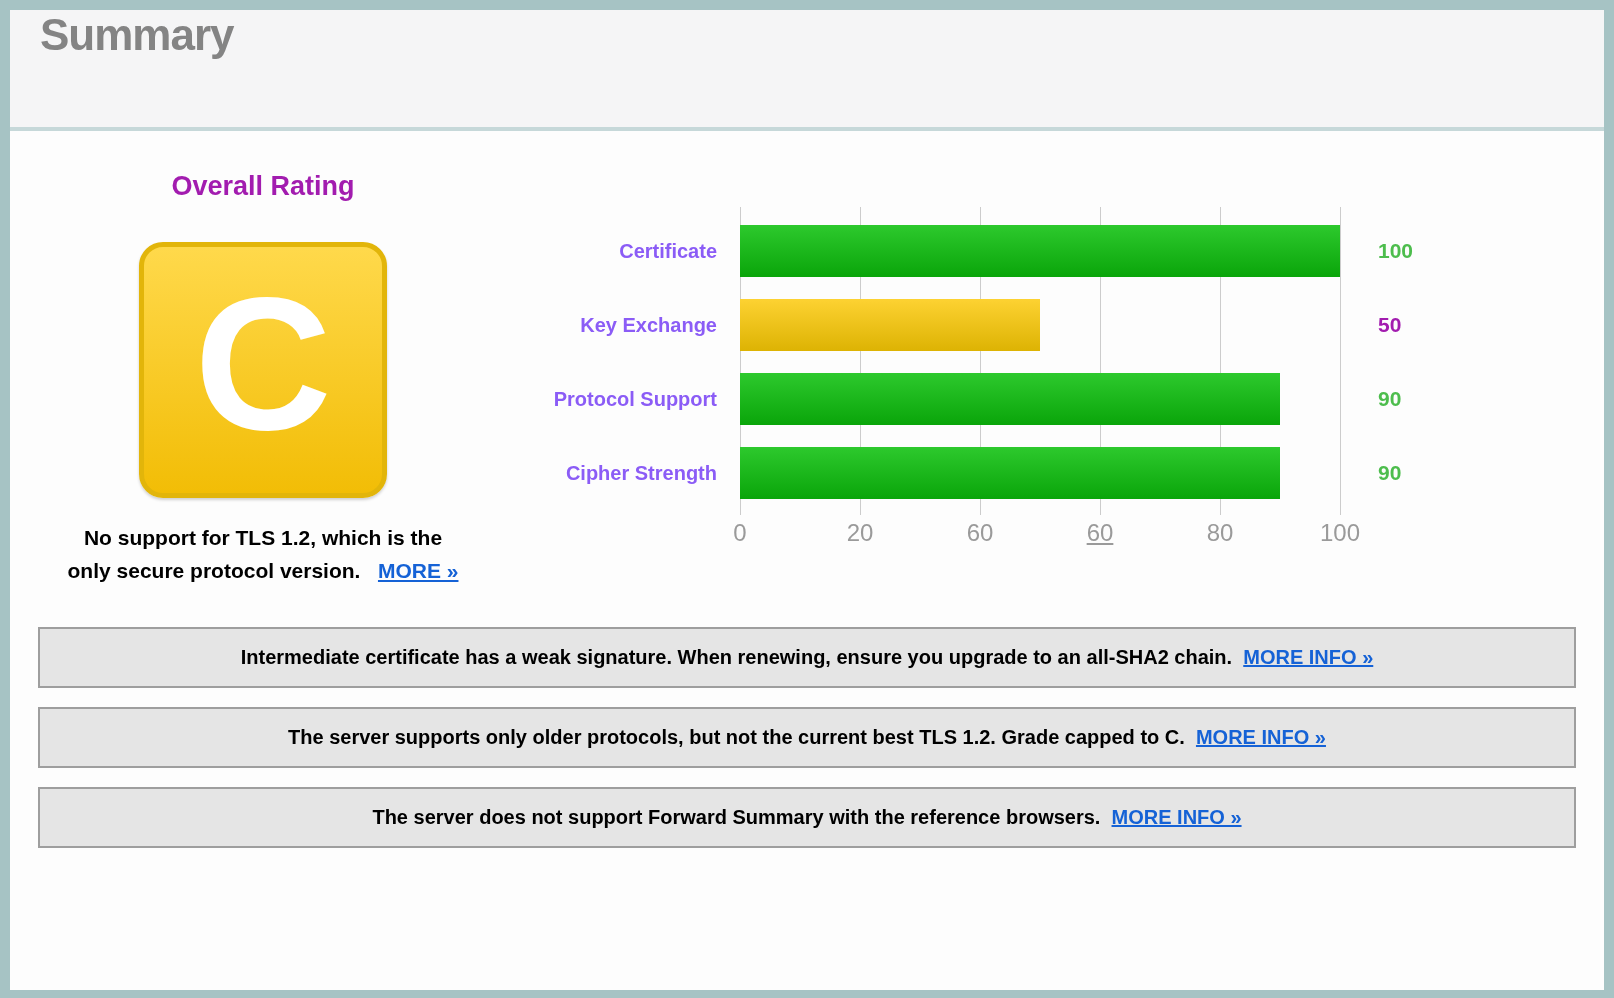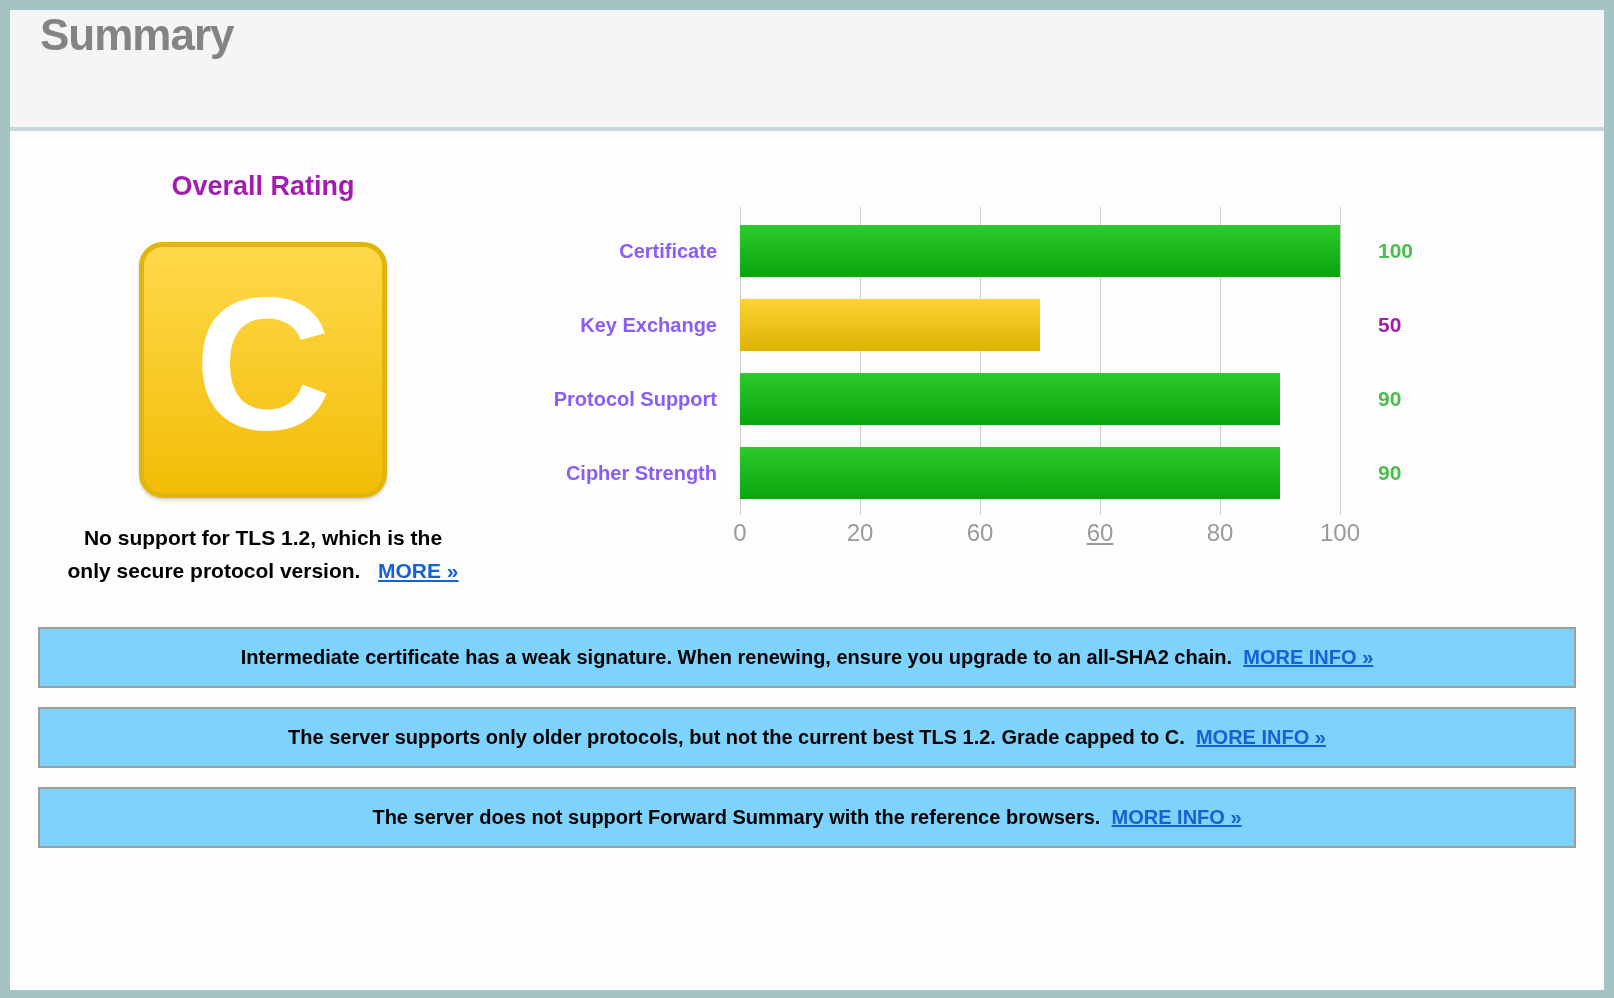--- a/index.html
+++ b/index.html
@@ -52,21 +52,21 @@
   .values-col { padding-top:18px; padding-left:38px; }
   .values-col .val { height:52px; line-height:52px; margin-bottom:22px; font-size:21px; font-weight:bold; }
 
   
   .messages { margin-top:40px; }
   .msg {
     border:2px solid #9e9e9e; text-align:center; font-size:20px; font-weight:bold;
     color:#000; padding:17px 20px; margin-bottom:19px;
   }
   .msg--note    { background:#fbf5d0; }
-  .msg--warning { background:#7dd3fc; }
+  .msg--warning { background:#e5e5e5; }
   .msg .sep { white-space:pre; }
 </style>
 </head>
 <body>
 
 <div class="frame">
   <div class="header">
     <h1 class="page-title">Summary</h1>
   </div>
 

